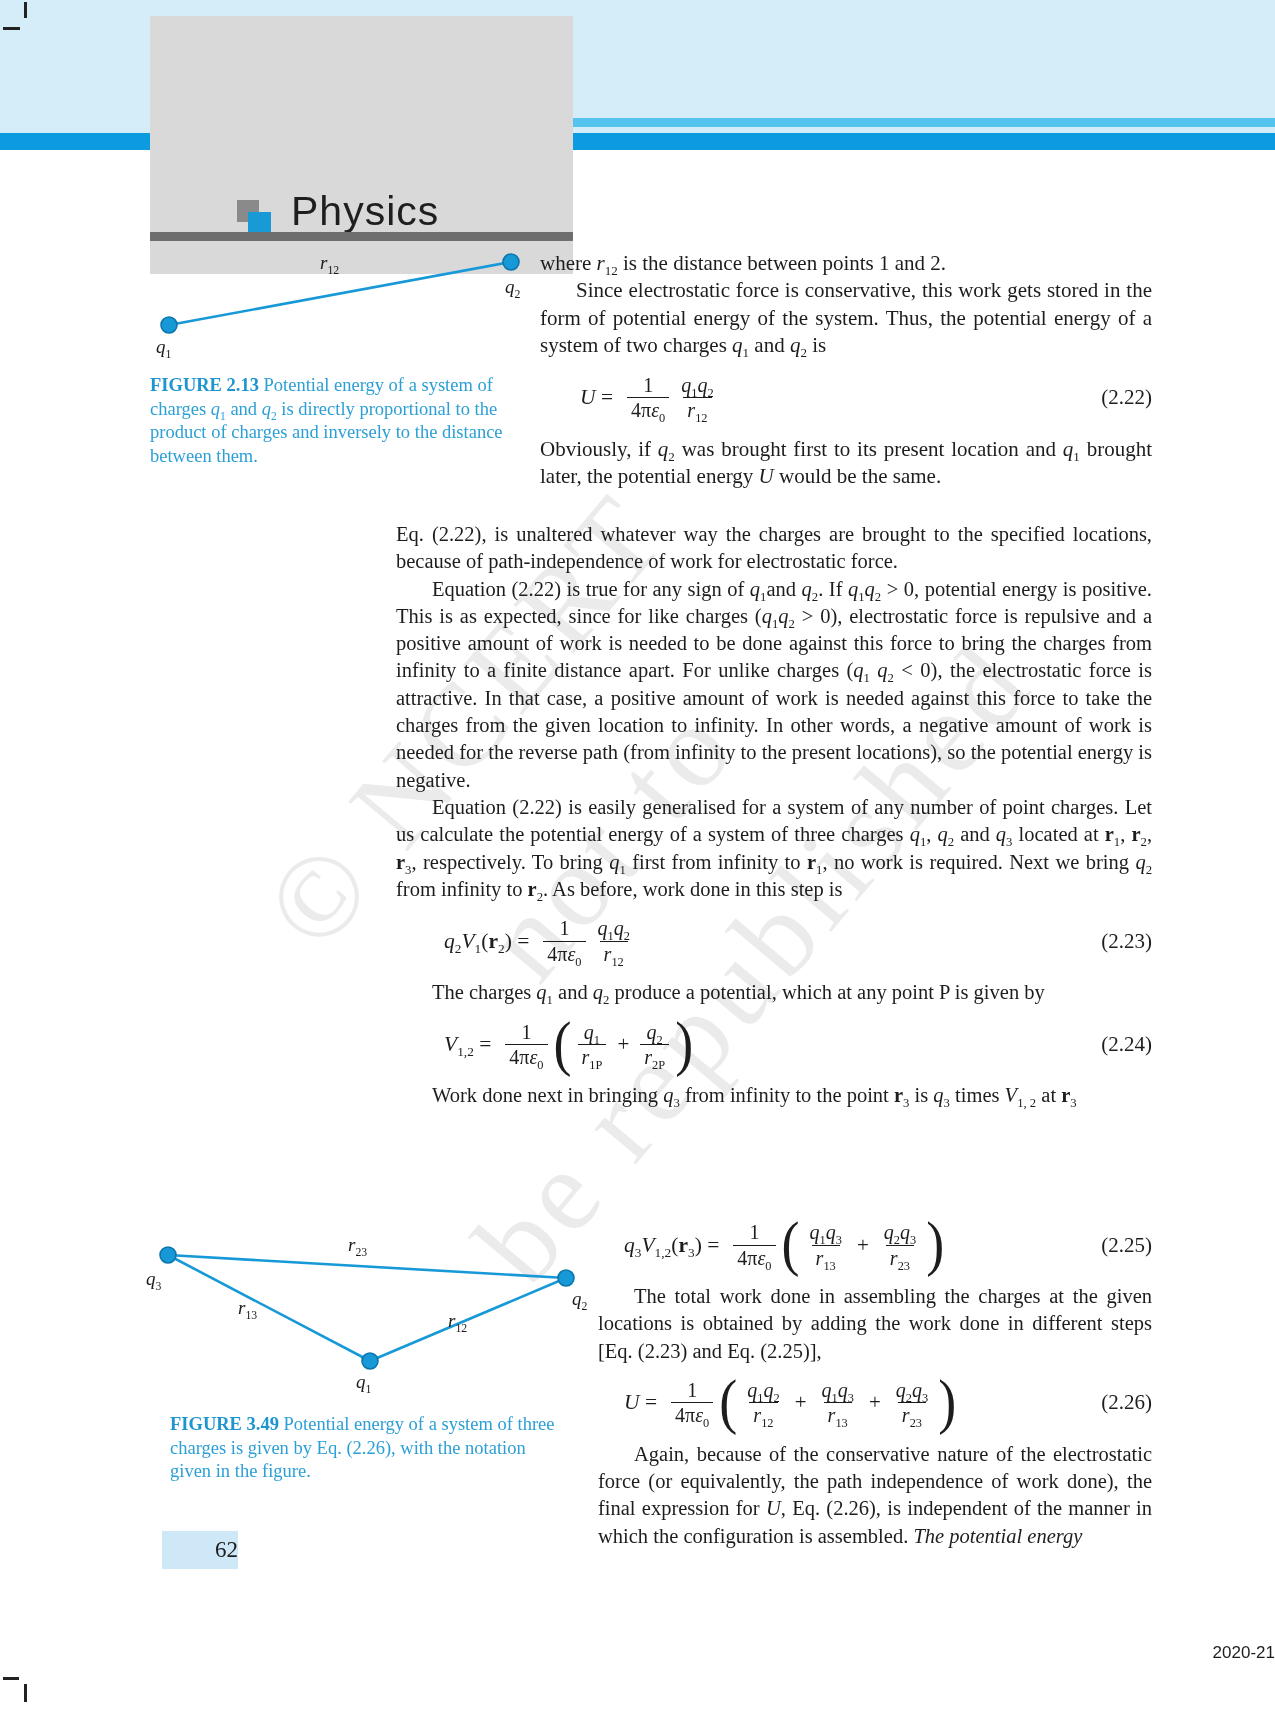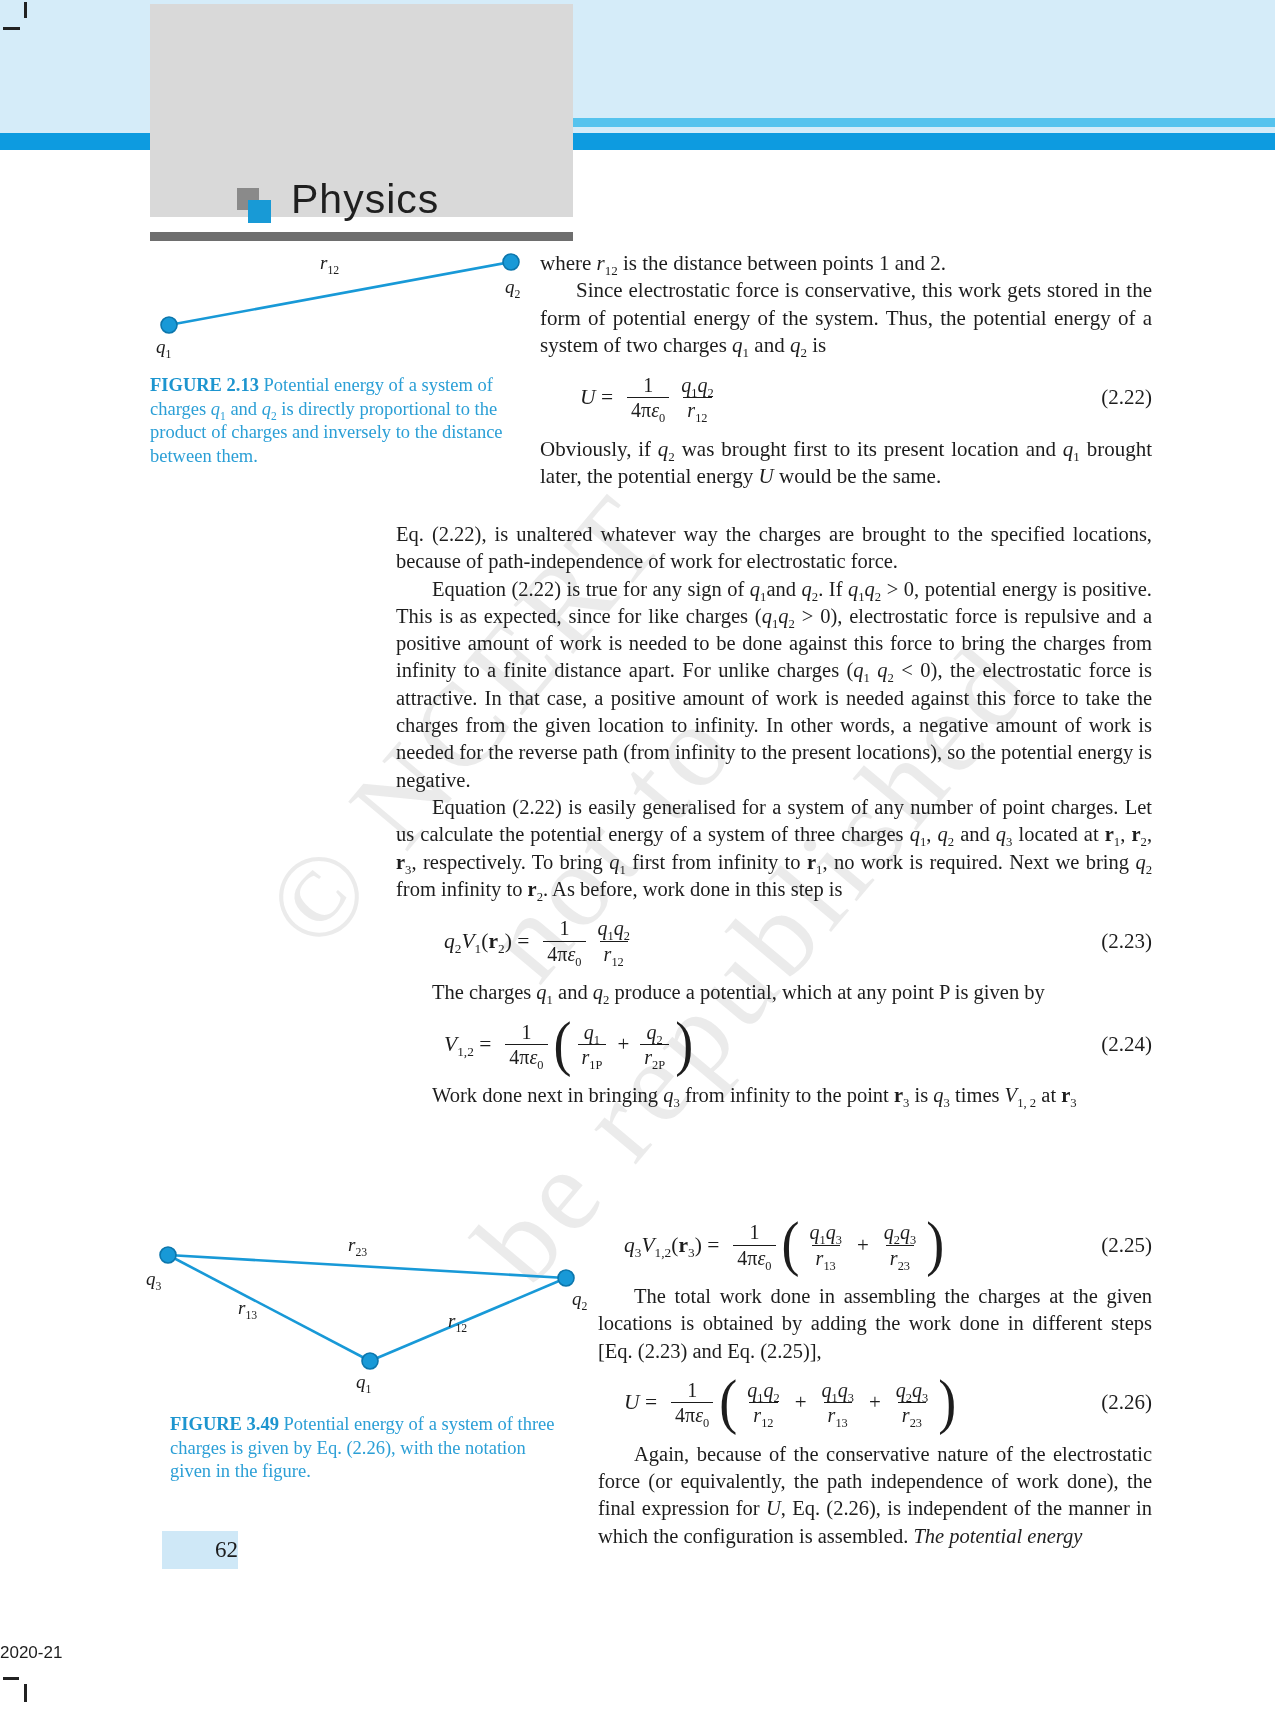--- a/index.html
+++ b/index.html
@@ -3,21 +3,21 @@
 <meta charset="utf-8">
 <style>
   html,body{margin:0;padding:0;background:#ffffff;}
   body{width:1275px;height:1709px;position:relative;overflow:hidden;
        font-family:"Liberation Serif",serif;color:#1d1d1d;}
   .abs{position:absolute;}
   
   .band-pale{left:0;top:0;width:1275px;height:133px;background:#d5ecf9;z-index:1;}
   .stripe-medium{left:573px;top:118px;width:702px;height:9px;background:#55c3ee;z-index:1;}
   .stripe-deep{left:0;top:133px;width:1275px;height:17px;background:#0d9be0;z-index:1;}
-  .gray-box{left:150px;top:4px;width:423px;height:213px;background:#d9d9d9;z-index:2;}
+  .gray-box{left:150px;top:16px;width:423px;height:258px;background:#d9d9d9;z-index:2;}
   .gray-box-shadow{left:150px;top:232px;width:423px;height:9px;background:#6e6e6e;z-index:2;}
   .icon-sq-gray{left:87px;top:184px;width:22px;height:22px;background:#8a8a8a;z-index:1;}
   .icon-sq-blue{left:98px;top:196px;width:23px;height:23px;background:#189ad6;z-index:2;}
   .physics-title{left:141px;top:172px;font-family:"Liberation Sans",sans-serif;
       font-size:41px;letter-spacing:1px;color:#1f1f1f;z-index:2;}
   
   .crop{background:#222;z-index:4;}
   
   .watermark{left:20px;top:560px;width:1180px;text-align:center;
      transform:rotate(-50deg);font-size:118px;line-height:188px;
@@ -43,21 +43,21 @@
         font-size:20px;line-height:1.22;margin:0 4px;}
   .fnum,.fden{padding:0 4px;white-space:nowrap;}
   .fden{border-top:1.5px solid #1b1b1b;}
   .paren{font-size:54px;font-weight:400;line-height:0.85;display:inline-block;
         transform:scaleY(1.12);margin:0 2px;}
   .plus{margin:0 7px;font-size:21px;}
   .eq-number{position:absolute;right:0;font-size:21px;}
   
   .page-badge{left:162px;top:1531px;width:76px;height:38px;background:#cfe8f7;
      display:flex;align-items:center;justify-content:flex-end;font-size:23px;z-index:2;}
-  .footer{left:0;top:1643px;width:1275px;text-align:left;
+  .footer{left:0;top:1643px;width:1275px;text-align:right;
      font-family:"Liberation Sans",sans-serif;font-size:17px;z-index:2;}
 </style>
 </head>
 <body>
 
 <div class="abs band-pale"></div>
 <div class="abs stripe-medium"></div>
 <div class="abs stripe-deep"></div>
 <div class="abs gray-box">
   <div class="abs icon-sq-gray"></div>

